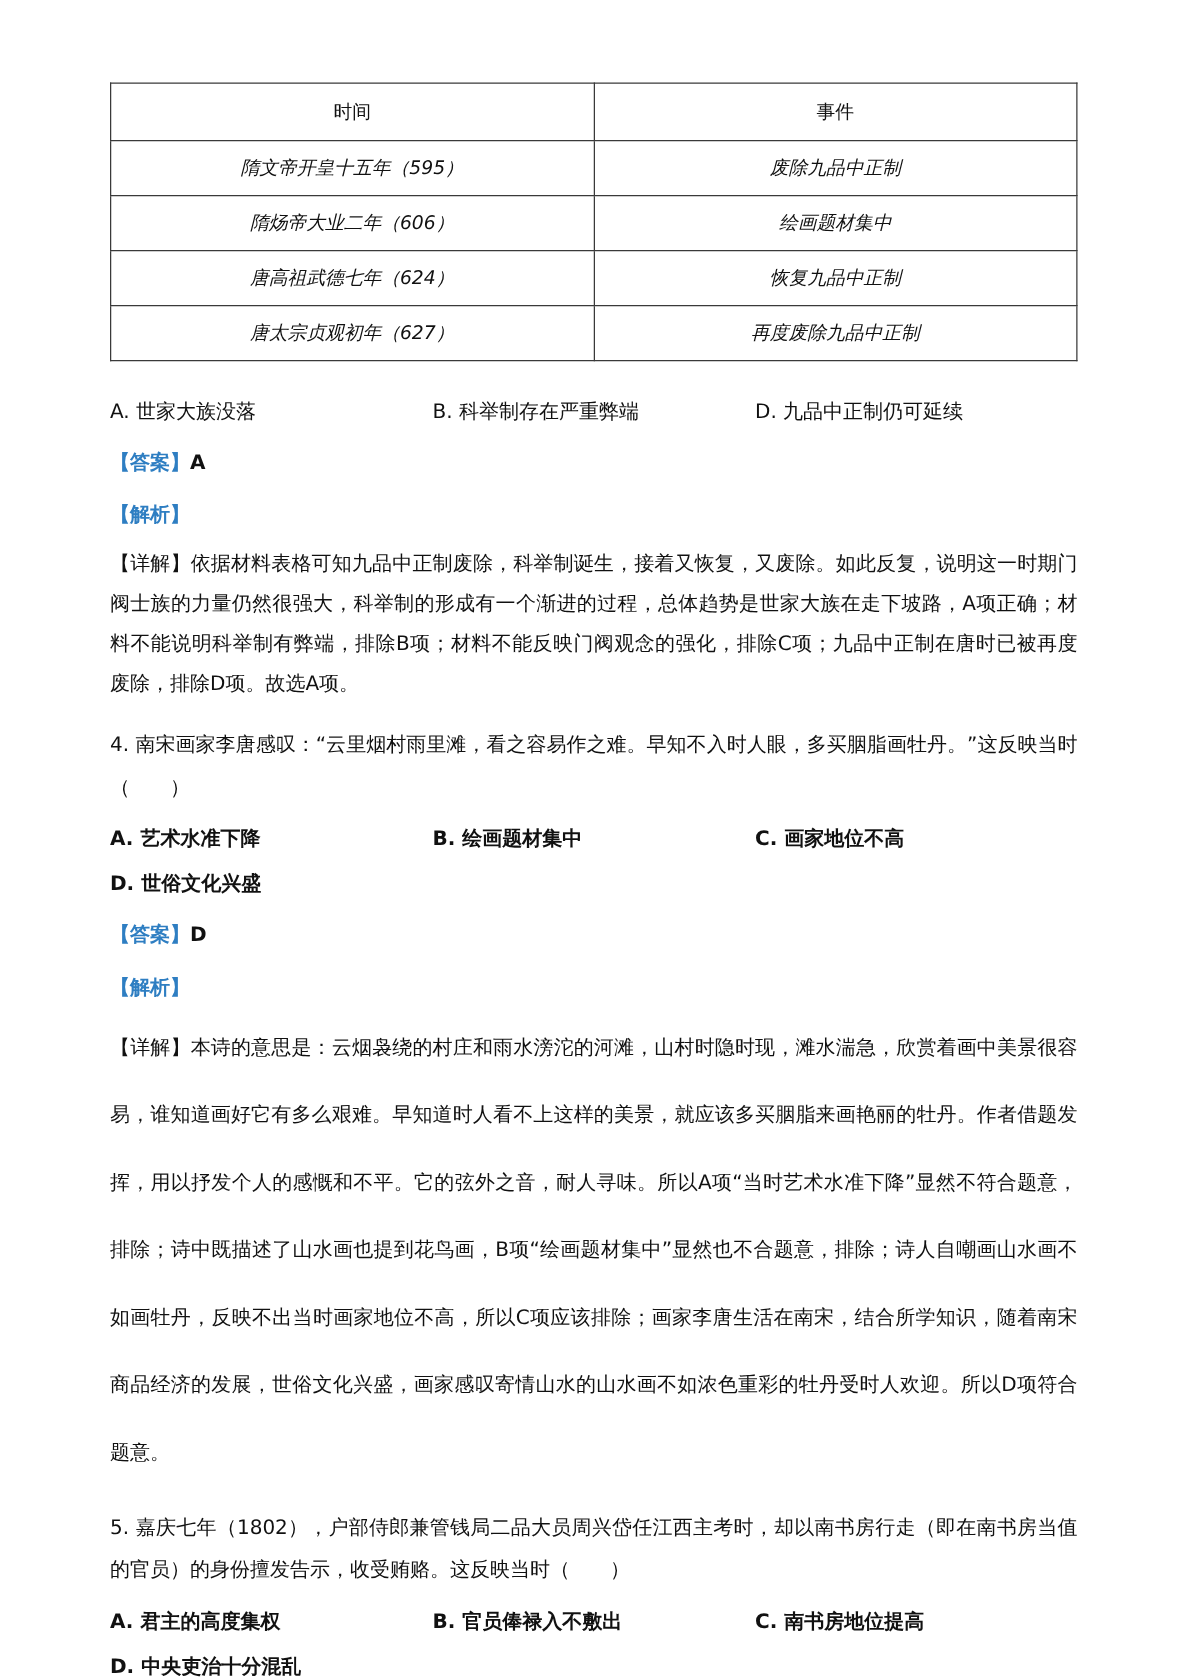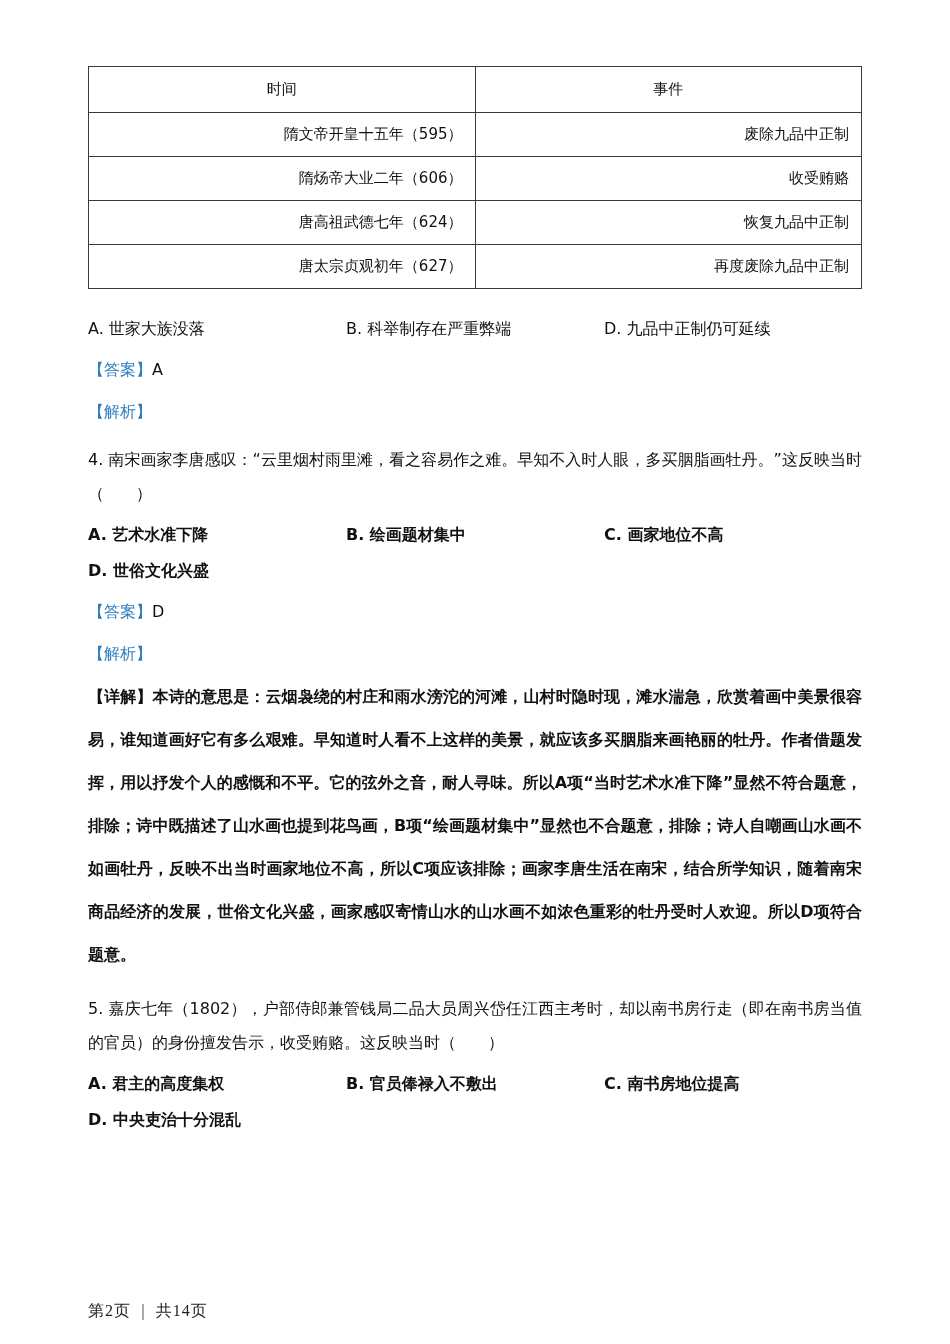--- a/index.html
+++ b/index.html
@@ -25,43 +25,45 @@
   }
   .qtable th, .qtable td {
     border: 1px solid #3a3a3a;
     font-size: 15px;
     font-weight: normal;
   }
   .qtable th {
     padding: 13px 8px;
   }
   .qtable td {
-    text-align: right;
+    text-align: center;
     padding: 12px 12px;
+    font-style: italic;
   }
   .options-grid {
     display: grid;
     grid-template-columns: 1fr 1fr 1fr;
     row-gap: 8px;
     margin-top: 26px;
     line-height: 28px;
   }
   .options-grid.tight { margin-top: 10px; font-weight: bold; }
   .opt { white-space: nowrap; }
   .answer-line {
     margin-top: 12px;
     line-height: 30px;
+    font-weight: bold;
   }
   .accent { color: var(--accent, #2e7ec2); }
   .detail {
     margin-top: 8px;
     line-height: 32px;
     text-align: justify;
   }
-  .detail.loose { line-height: 43px; margin-top: 6px; font-weight: bold; }
+  .detail.loose { line-height: 54px; margin-top: 6px; }
   .stem {
     margin-top: 16px;
     line-height: 34px;
     text-align: justify;
   }
   .footer {
     margin-top: auto;
     text-align: left;
     font-size: 16px;
     color: #222;
@@ -82,21 +84,21 @@
         <th>事件</th>
       </tr>
     </thead>
     <tbody>
       <tr>
         <td>隋文帝开皇十五年（595）</td>
         <td>废除九品中正制</td>
       </tr>
       <tr>
         <td>隋炀帝大业二年（606）</td>
-        <td>收受贿赂</td>
+        <td>绘画题材集中</td>
       </tr>
       <tr>
         <td>唐高祖武德七年（624）</td>
         <td>恢复九品中正制</td>
       </tr>
       <tr>
         <td>唐太宗贞观初年（627）</td>
         <td>再度废除九品中正制</td>
       </tr>
     </tbody>
@@ -107,20 +109,23 @@
     <span class="opt">B. 科举制存在严重弊端</span>
     <span class="opt">D. 九品中正制仍可延续</span>
   </div>
 
   <div class="answer-line">
     <span class="accent">【答案】</span><span>A</span>
   </div>
   <div class="answer-line">
     <span class="accent">【解析】</span>
   </div>
+  <p class="detail">
+    <span>【详解】</span><span>依据材料表格可知九品中正制废除，科举制诞生，接着又恢复，又废除。如此反复，说明这一时期门阀士族的力量仍然很强大，科举制的形成有一个渐进的过程，总体趋势是世家大族在走下坡路，A项正确；材料不能说明科举制有弊端，排除B项；材料不能反映门阀观念的强化，排除C项；九品中正制在唐时已被再度废除，排除D项。故选A项。</span>
+  </p>
 
   <p class="stem">4. 南宋画家李唐感叹：“云里烟村雨里滩，看之容易作之难。早知不入时人眼，多买胭脂画牡丹。”这反映当时（　　）</p>
   <div class="options-grid tight">
     <span class="opt">A. 艺术水准下降</span>
     <span class="opt">B. 绘画题材集中</span>
     <span class="opt">C. 画家地位不高</span>
     <span class="opt">D. 世俗文化兴盛</span>
   </div>
   <div class="answer-line">
     <span class="accent">【答案】</span><span>D</span>

